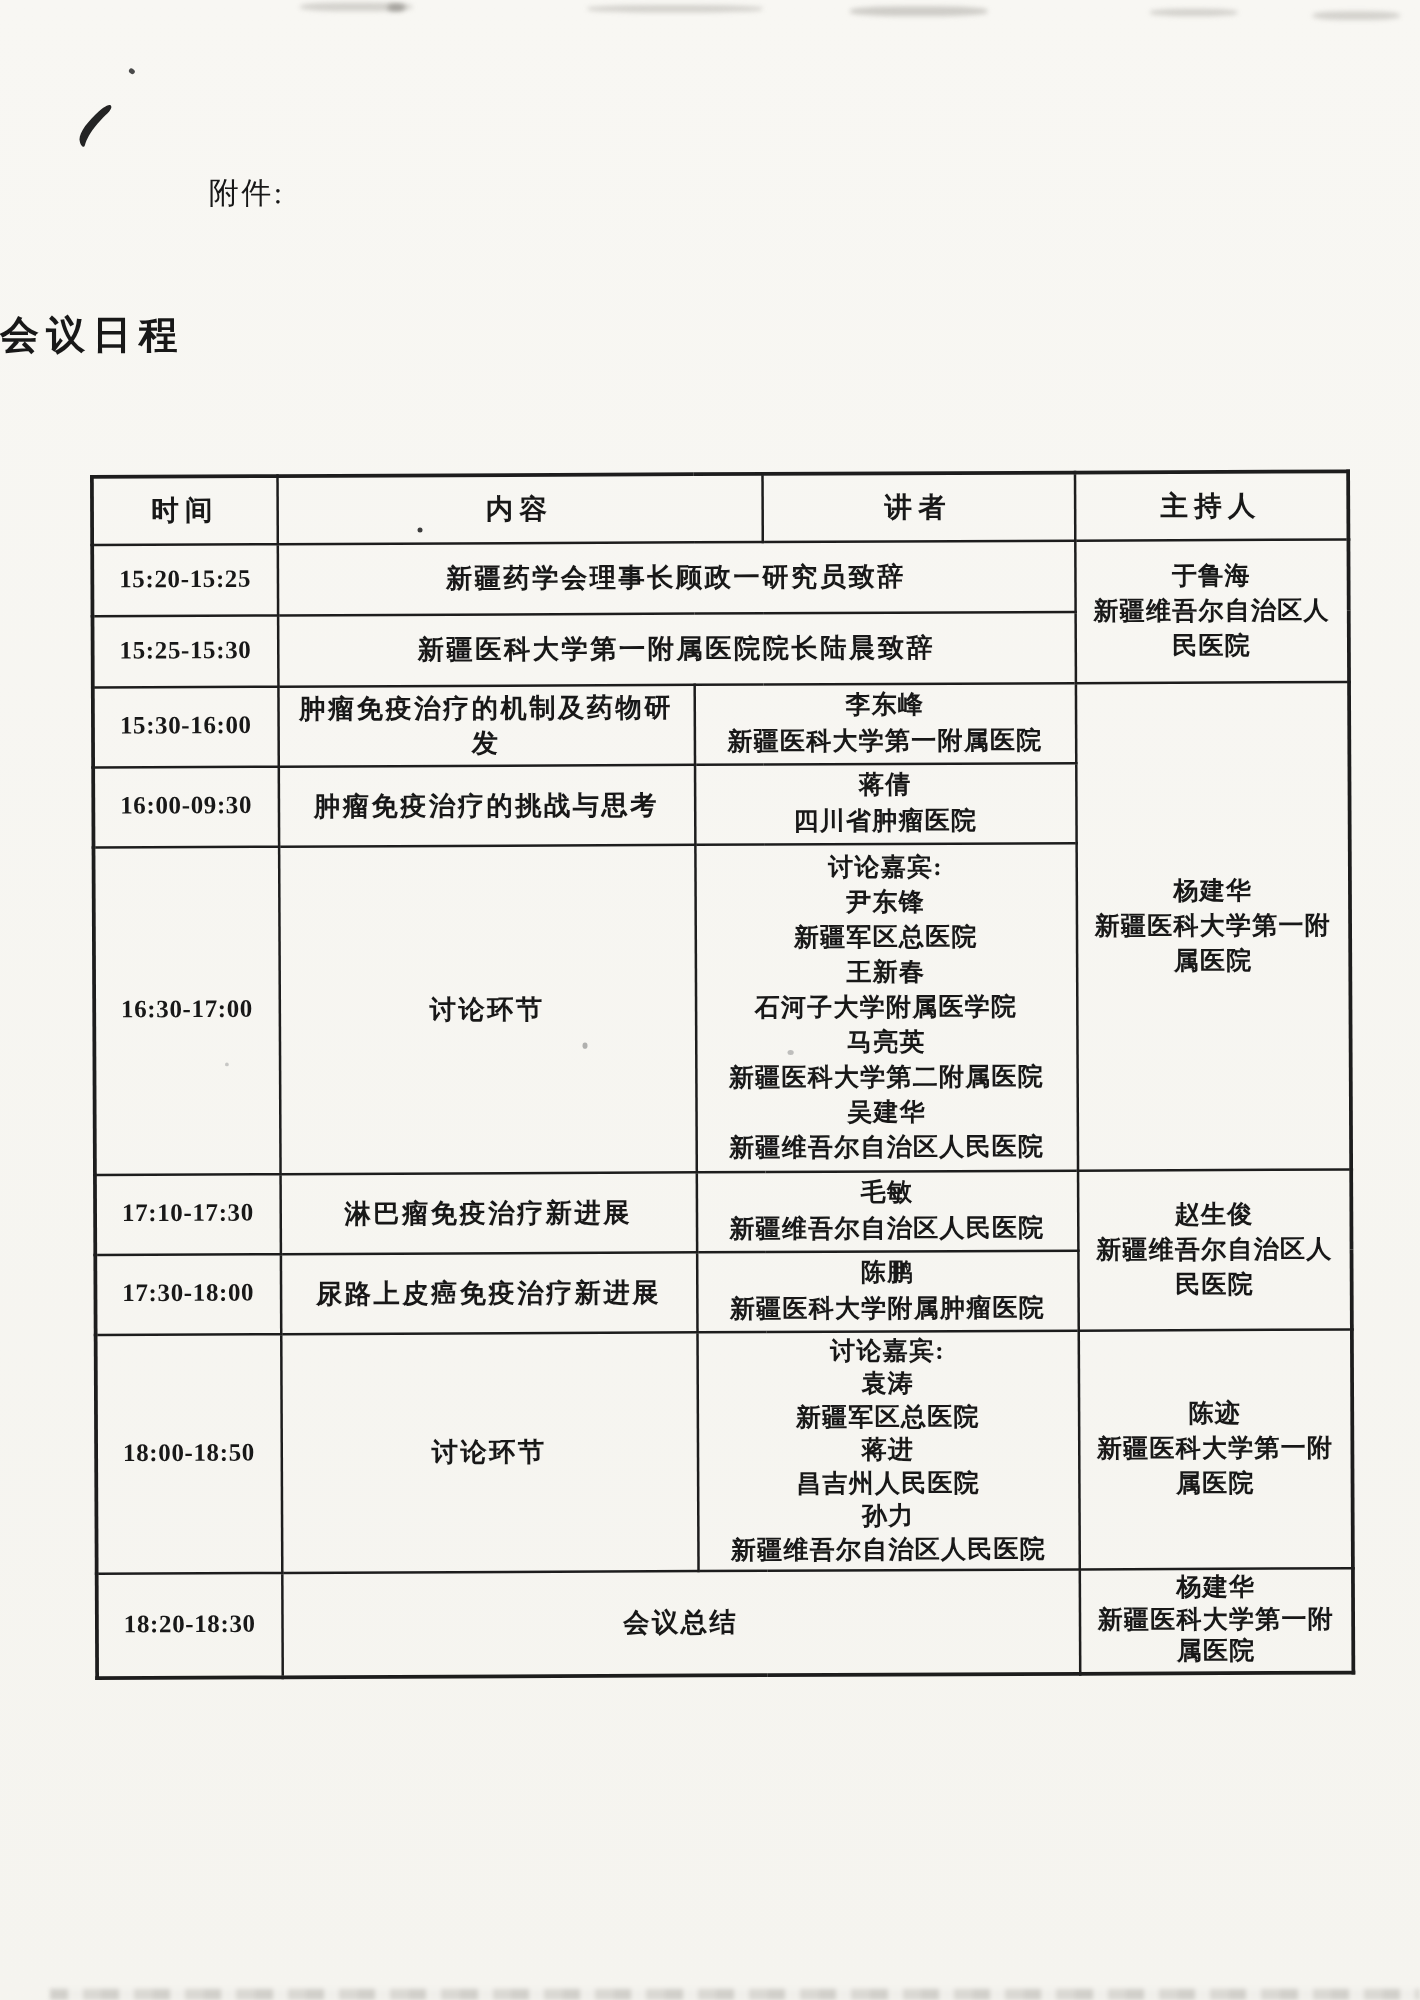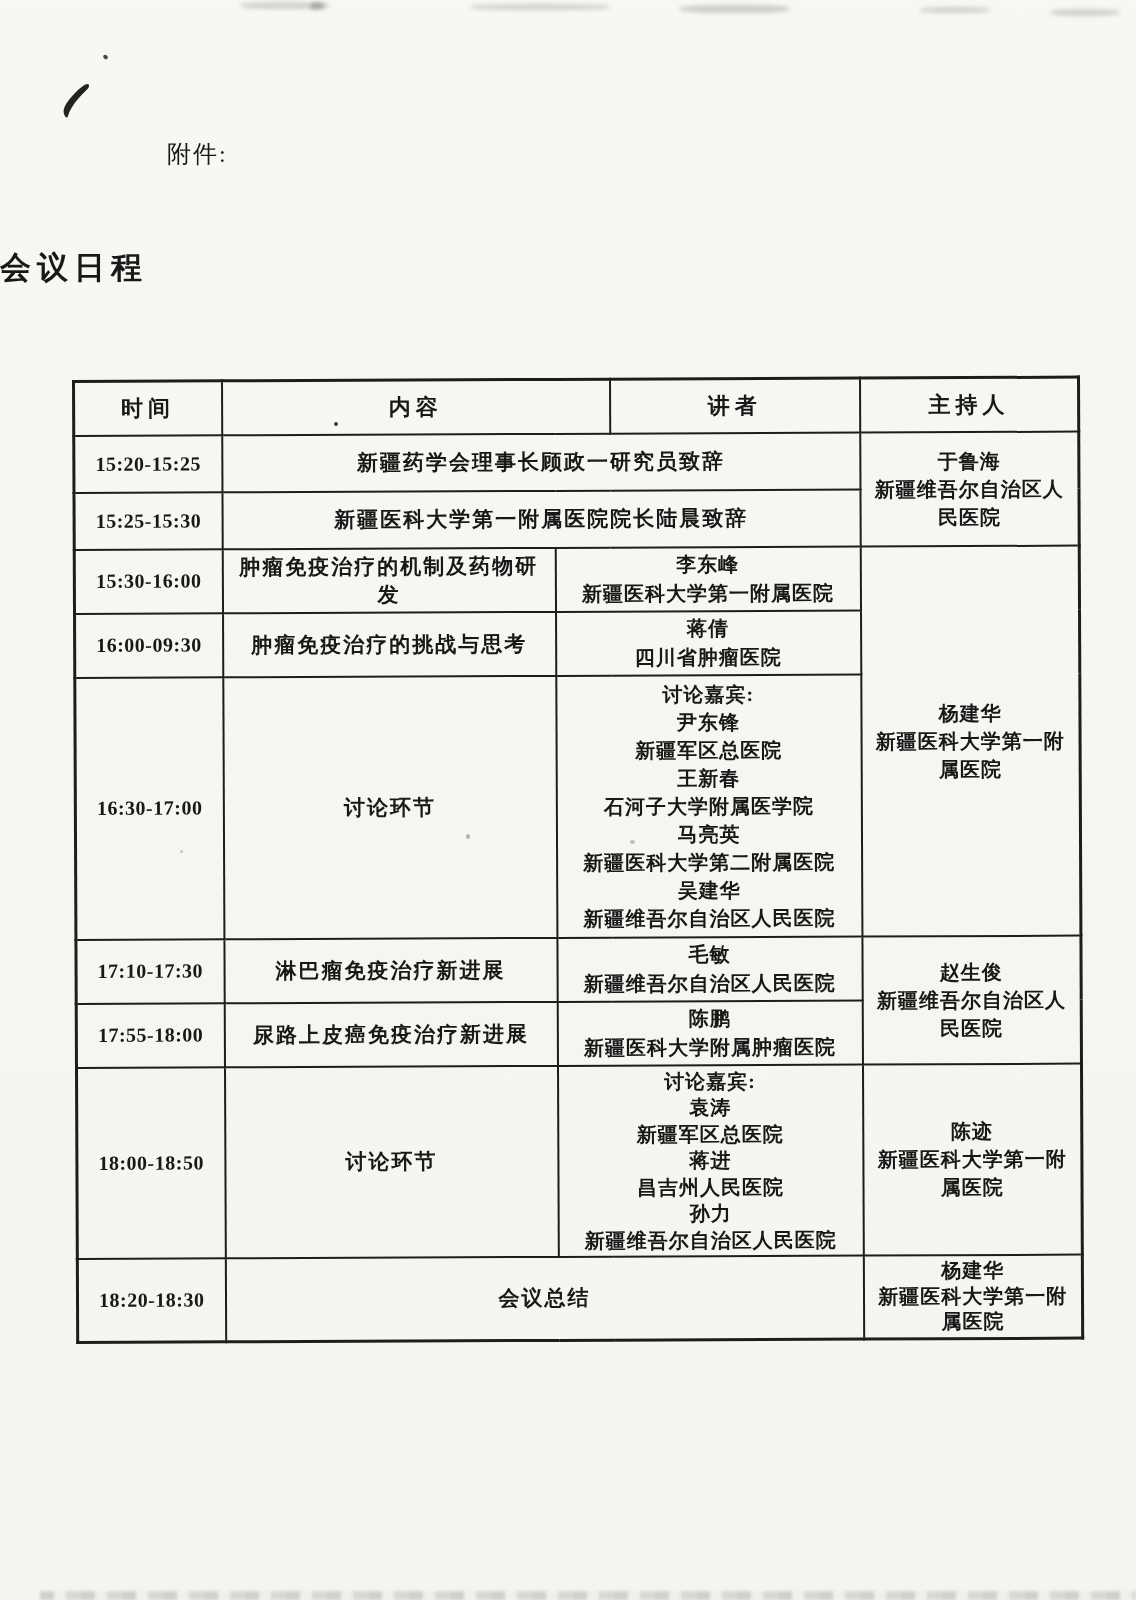--- a/index.html
+++ b/index.html
@@ -170,21 +170,21 @@
           <div>毛敏</div>
           <div>新疆维吾尔自治区人民医院</div>
         </td>
         <td class="mod" rowspan="2">
           <div>赵生俊</div>
           <div>新疆维吾尔自治区人民医院</div>
         </td>
       </tr>
 
       <tr style="height:57px">
-        <td class="time">17:55-18:00</td>
+        <td class="time">17:30-18:00</td>
         <td class="content">尿路上皮癌免疫治疗新进展</td>
         <td class="speaker" colspan="2">
           <div>陈鹏</div>
           <div>新疆医科大学附属肿瘤医院</div>
         </td>
       </tr>
 
       <tr style="height:188px">
         <td class="time">18:00-18:50</td>
         <td class="content">讨论环节</td>

